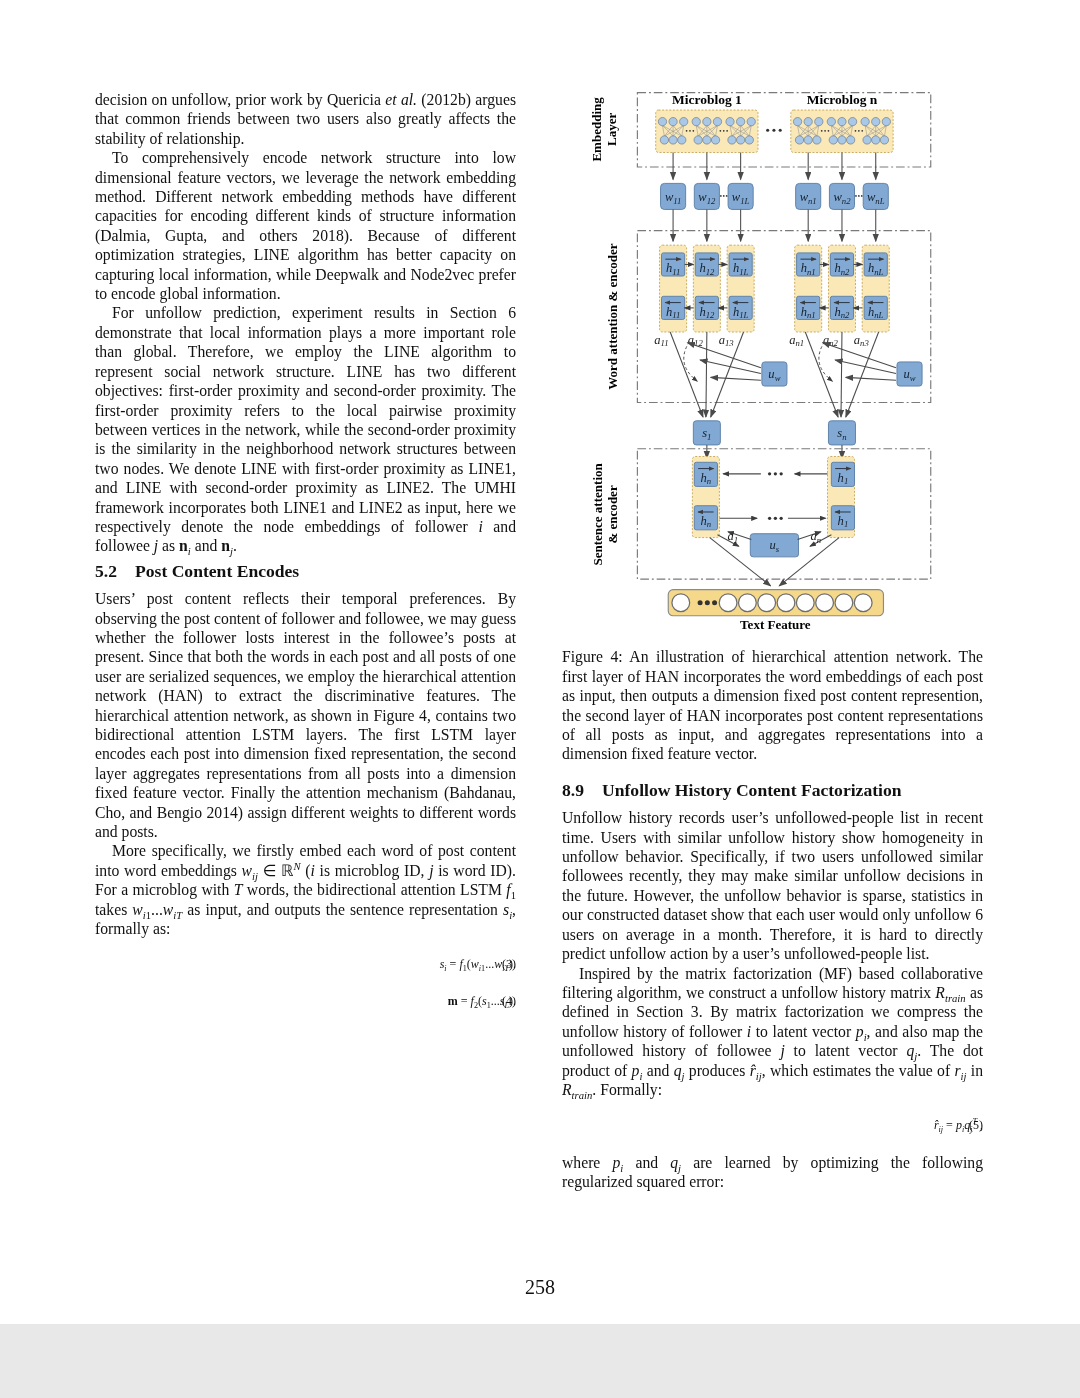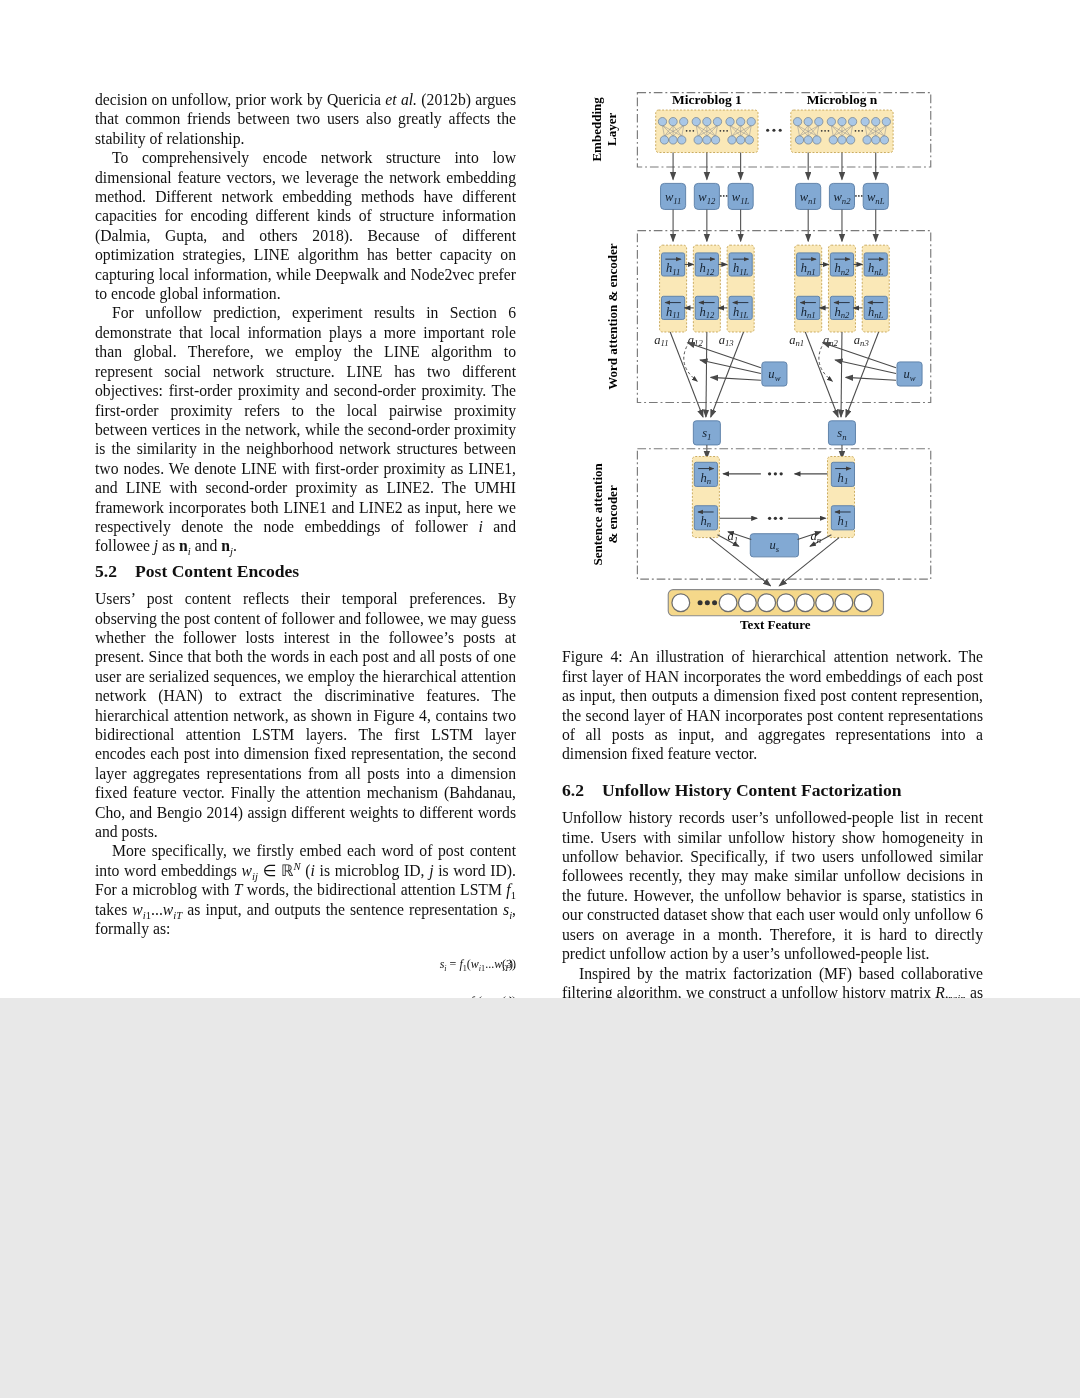--- a/index.html
+++ b/index.html
@@ -1,17 +1,17 @@
 <!DOCTYPE html>
 <html style="--node-blue: #82A9D3; --panel-yellow: #FAE8B7; --bar-yellow: #F5D88A;"><head>
 <meta charset="utf-8">
 <style>
   html,body { margin:0; padding:0; background:#e8e8e8; }
   .page {
-    position:relative; width:1080px; height:998px; background:#ffffff;
+    position:relative; width:1080px; height:1324px; background:#ffffff;
     margin:0 auto; overflow:hidden;
     font-family:"Liberation Serif", serif; color:#111;
   }
   .col { position:absolute; width:421px; font-size:15.7px; line-height:19.4px; text-align:justify; }
   .col-left  { left:95px;  top:90px; }
   .col-right { left:562px; top:84px; }
   p { margin:0; }
   p.ind { text-indent:17px; }
   sub, sup { font-size:68%; line-height:0; }
   h2.sec { font-size:17.6px; font-weight:bold; margin:6px 0 8px 0; text-align:left; }
@@ -396,21 +396,21 @@
         <circle class="wcirc" cx="292" cy="537.5" r="9.2"></circle>
         <circle class="wcirc" cx="312" cy="537.5" r="9.2"></circle>
         <text class="tfl" x="221" y="565">Text Feature</text>
       </g>
     </svg>
     </div>
 
     <p class="fig-caption">Figure 4: An illustration of hierarchical attention network. The first layer of HAN incorporates the word embeddings of each post as input, then outputs a dimension fixed post content represention, the second layer of HAN incorporates post content representations of all posts as input, and aggregates representations into a dimension fixed feature vector.</p>
 
     <h2 class="sec" style="margin-top:17px;">
-      <span class="sec-num">6.2</span><span>Unfollow History Content Factorization</span>
+      <span class="sec-num">8.9</span><span>Unfollow History Content Factorization</span>
     </h2>
 
     <p>Unfollow history records user’s unfollowed-people list in recent time. Users with similar unfollow history show homogeneity in unfollow behavior. Specifically, if two users unfollowed similar followees recently, they may make similar unfollow decisions in the future. However, the unfollow behavior is sparse, statistics in our constructed dataset show that each user would only unfollow 6 users on average in a month. Therefore, it is hard to directly predict unfollow action by a user’s unfollowed-people list.</p>
     <p class="ind">Inspired by the matrix factorization (MF) based collaborative filtering algorithm, we construct a unfollow history matrix <i>R<sub>train</sub></i> as defined in Section 3. By matrix factorization we compress the unfollow history of follower <i>i</i> to latent vector <i>p<sub>i</sub></i>, and also map the unfollowed history of followee <i>j</i> to latent vector <i>q<sub>j</sub></i>. The dot product of <i>p<sub>i</sub></i> and <i>q<sub>j</sub></i> produces <i>r̂<sub>ij</sub></i>, which estimates the value of <i>r<sub>ij</sub></i> in <i>R<sub>train</sub></i>. Formally:</p>
 
     <div class="equation">
       <span><i>r̂<sub>ij</sub></i> = <i>p<sub>i</sub></i><i>q<sub>j</sub></i><sup><i>T</i></sup> ,</span>
       <span class="eq-num">(5)</span>
     </div>
 

